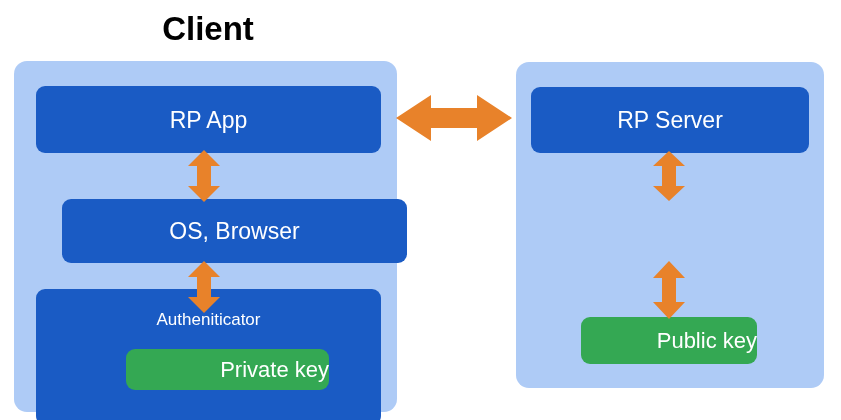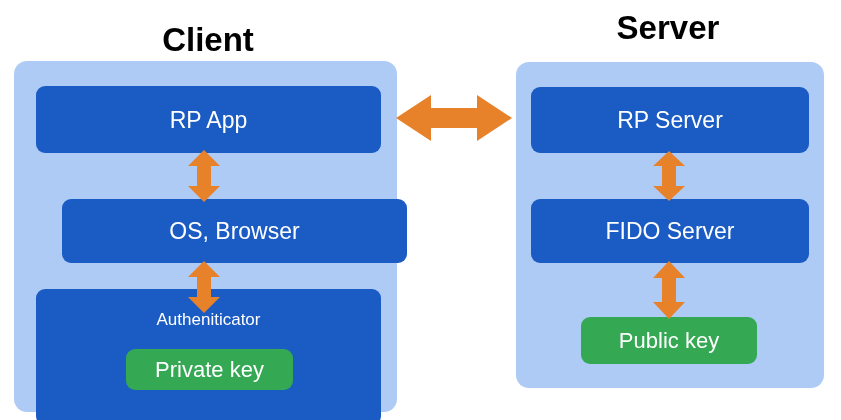--- a/index.html
+++ b/index.html
@@ -21,21 +21,21 @@
   .title {
     position: absolute;
     font-size: 33px;
     font-weight: bold;
     color: #000000;
     letter-spacing: 0px;
     text-align: center;
     white-space: nowrap;
     line-height: 38px;
   }
-  #title-client { left: 58px; top: 21px; width: 300px; }
+  #title-client { left: 58px; top: 10px; width: 300px; }
   #title-server { left: 518px; top: 9px; width: 300px; }
 
   .panel {
     position: absolute;
     background: #aecbf6;
     border-radius: 13px;
   }
   #panel-client { left: 14px; top: 61px; width: 383px; height: 351px; }
   #panel-server { left: 516px; top: 62px; width: 308px; height: 326px; }
 
@@ -77,44 +77,43 @@
   #node-rp-server    { left: 531px; top: 87px;  width: 278px; height: 66px; text-align: right; }
   #node-fido-server  { left: 531px; top: 199px; width: 278px; height: 64px; }
 
   .keybox {
     position: absolute;
     background: #34a853;
     border-radius: 9px;
     color: #ffffff;
     display: flex;
     align-items: center;
-    justify-content: center;
+    justify-content: flex-end;
     font-size: 22px;
     line-height: 26px;
     white-space: nowrap;
   }
-  #key-private { left: 126px; top: 349px; width: 167px; height: 41px; }
+  #key-private { left: 126px; top: 349px; width: 203px; height: 41px; }
   #key-public  { left: 581px; top: 317px; width: 176px; height: 47px; }
 
   .arrow { position: absolute; }
   .arrow svg { display: block; }
 
   #arrow-rpapp-os      { left: 187px; top: 150px; }
   #arrow-os-auth       { left: 187px; top: 261px; }
   #arrow-rpserver-fido { left: 652px; top: 151px; }
   #arrow-fido-public   { left: 652px; top: 261px; }
   #arrow-client-server { left: 396px; top: 94px; }
 </style>
 </head>
 <body>
 
 <div id="canvas">
 
   <div class="title" id="title-client">Client</div>
-  <div class="title" id="title-server">Server</div>
 
   <div class="panel" id="panel-client"></div>
 
   <div class="node" id="node-rp-app">
     <div class="node-title">RP App</div>
   </div>
 
   <div class="node" id="node-os-browser">
     <div class="node-title">OS, Browser</div>
   </div>
@@ -126,23 +125,20 @@
   <div class="keybox" id="key-private">
     <span>Private key</span>
   </div>
 
   <div class="panel" id="panel-server"></div>
 
   <div class="node" id="node-rp-server">
     <div class="node-title">RP Server</div>
   </div>
 
-  <div class="node" id="node-fido-server">
-    <div class="node-title">FIDO Server</div>
-  </div>
 
   <div class="keybox" id="key-public">
     <span>Public key</span>
   </div>
 
   <div class="arrow" id="arrow-rpapp-os">
     <svg width="34" height="52" viewBox="0 0 34 52">
       <path d="M17 0 L33 16 L24 16 L24 36 L33 36 L17 52 L1 36 L10 36 L10 16 L1 16 Z" fill="#e8822a"></path>
     </svg>
   </div>

